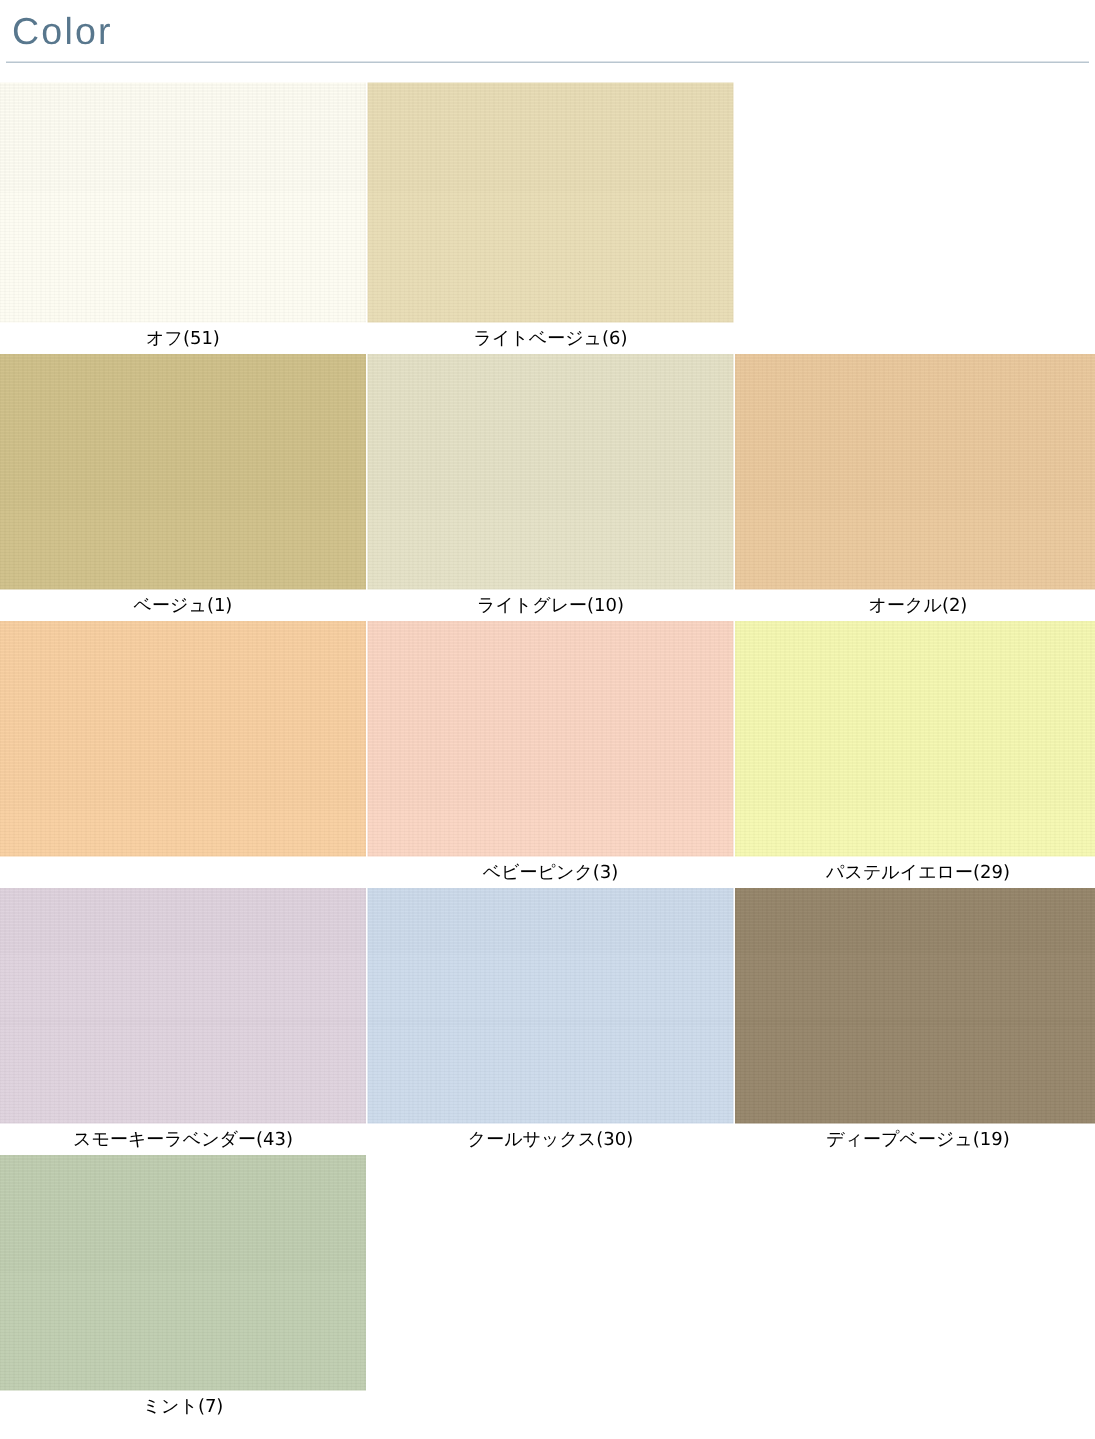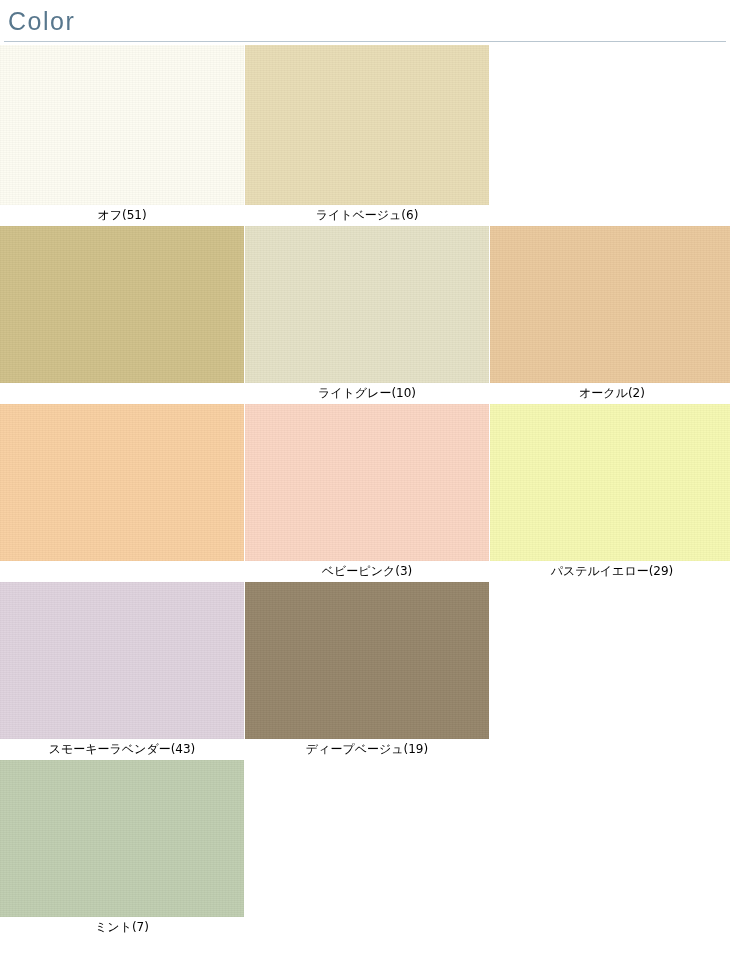--- a/index.html
+++ b/index.html
@@ -35,21 +35,21 @@
     left: 4px;
     top: 41px;
     width: 722px;
     height: 1px;
     background: #b9c6d0;
   }
 
   
   #swatch-grid {
     position: absolute;
-    top: 45px;
+    top: 55px;
     left: 0;
     width: 730px;
   }
   .swatch-row {
     display: flex;
     width: 730px;
     align-items: flex-start;
   }
   .swatch-cell {
     width: 244px;
@@ -105,20 +105,21 @@
         <div class="swatch-label">オフ(51)</div>
       </div>
       <div class="swatch-cell">
         <div class="swatch-chip" style="background-color: rgb(232, 220, 181);"></div>
         <div class="swatch-label">ライトベージュ(6)</div>
       </div>
     </div>
     <div class="swatch-row">
       <div class="swatch-cell">
         <div class="swatch-chip" style="background-color: rgb(207, 192, 137);"></div>
+        <div class="swatch-label">ベージュ(1)</div>
       </div>
       <div class="swatch-cell">
         <div class="swatch-chip" style="background-color: rgb(228, 225, 198);"></div>
         <div class="swatch-label">ライトグレー(10)</div>
       </div>
       <div class="swatch-cell">
         <div class="swatch-chip" style="background-color: rgb(234, 200, 156);"></div>
         <div class="swatch-label">オークル(2)</div>
       </div>
     </div>
@@ -134,20 +135,24 @@
         <div class="swatch-chip" style="background-color: rgb(245, 248, 177);"></div>
         <div class="swatch-label">パステルイエロー(29)</div>
       </div>
     </div>
     <div class="swatch-row">
       <div class="swatch-cell">
         <div class="swatch-chip" style="background-color: rgb(222, 210, 221);"></div>
         <div class="swatch-label">スモーキーラベンダー(43)</div>
       </div>
       <div class="swatch-cell">
+        <div class="swatch-chip" style="background-color: rgb(204, 218, 235);"></div>
+        <div class="swatch-label">クールサックス(30)</div>
+      </div>
+      <div class="swatch-cell">
         <div class="swatch-chip" style="background-color: rgb(149, 133, 106);"></div>
         <div class="swatch-label">ディープベージュ(19)</div>
       </div>
     </div>
     <div class="swatch-row">
       <div class="swatch-cell">
         <div class="swatch-chip" style="background-color: rgb(191, 205, 176);"></div>
         <div class="swatch-label">ミント(7)</div>
       </div>
     </div>

